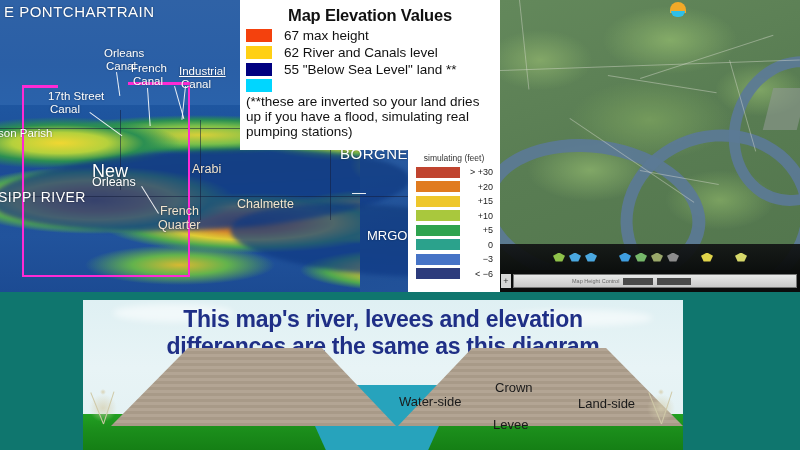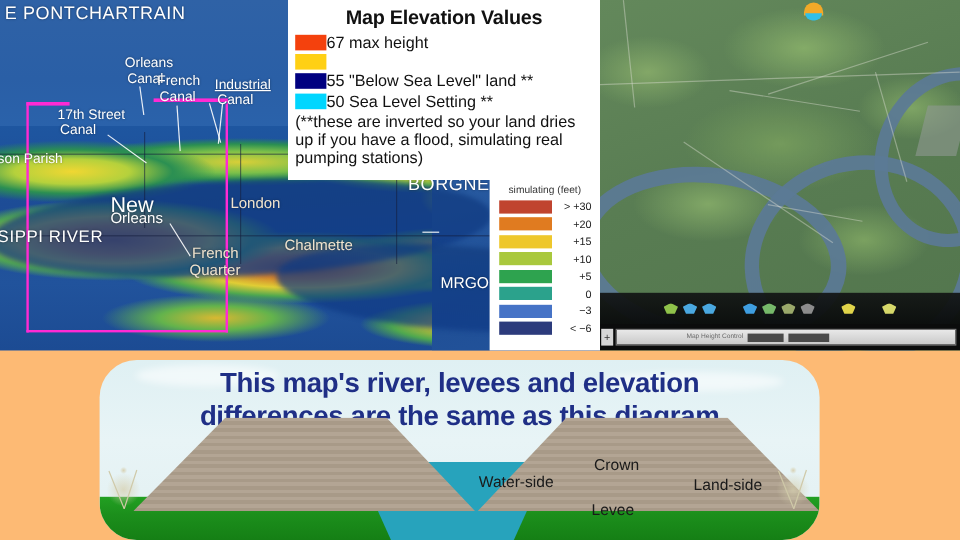--- a/index.html
+++ b/index.html
@@ -4,21 +4,21 @@
 <style>
   html, body {
     margin: 0;
     padding: 0;
     background: #000;
   }
   #stage {
     position: relative;
     width: 800px;
     height: 450px;
-    background: #fdba74;
+    background: #0f766e;
     overflow: hidden;
     font-family: "Liberation Sans", sans-serif;
   }
 
   
   #map-panel {
     position: absolute;
     left: 0; top: 0;
     width: 500px; height: 292px;
     overflow: hidden;
@@ -114,21 +114,21 @@
     font-size: 16.5px;
     font-weight: bold;
     color: #111;
     text-align: center;
     margin: 2px 0 3px 0;
     letter-spacing: -.2px;
   }
   .legend-row {
     display: flex;
     align-items: center;
-    gap: 0;
+    gap: 12px;
     margin-bottom: 2px;
   }
   .legend-swatch {
     width: 26px; height: 13px;
     flex: 0 0 auto;
   }
   .legend-text {
     font-size: 13.5px;
     color: #111;
     white-space: nowrap;
@@ -296,21 +296,20 @@
     background: #4a4a4a;
     margin-left: 4px;
   }
 
   
   #levee-panel {
     position: absolute;
     left: 83px; top: 300px; width: 600px; height: 150px;
     overflow: hidden;
     background: linear-gradient(180deg,#dff0f3 0%, #e8f4f6 45%, #e2f0f2 100%);
-    border-radius: 31px;
   }
   #levee-title {
     position: absolute;
     left: 0; top: 6px; width: 100%;
     text-align: center;
     color: #1f2f86;
     font-size: 23px;
     font-weight: bold;
     line-height: 1.16;
     letter-spacing: -.3px;
@@ -421,21 +420,21 @@
 
     <div class="mlabel big" style="left:-2px; top:190px; font-size:14px;">SIPPI RIVER</div>
 
     <div class="mlabel mid" style="left:92px; top:162px; font-size:18px;">New</div>
     <div class="mlabel mid" style="left:92px; top:176px; font-size:12.5px;">Orleans</div>
 
     <div class="leader" style="left:142px; top:186px; width:32px; transform:rotate(58deg);"></div>
     <div class="mlabel mid tan" style="left:160px; top:205px; font-size:12.5px;">French</div>
     <div class="mlabel mid tan" style="left:158px; top:219px; font-size:12.5px;">Quarter</div>
 
-    <div class="mlabel mid tan" style="left:192px; top:163px; font-size:12.5px;">London</div>
+    <div class="mlabel mid tan" style="left:192px; top:163px; font-size:12.5px;">Arabi</div>
     <div class="mlabel mid tan" style="left:237px; top:198px; font-size:12.5px;">Chalmette</div>
 
     <div class="mlabel big" style="left:340px; top:146px; font-size:15px;">BORGNE</div>
     <div class="leader" style="left:352px; top:193px; width:14px;"></div>
     <div class="mlabel mid" style="left:367px; top:185px; font-size:13px;margin-top:44px;">MRGO</div>
   </div>
 
   <div id="elev-scale">
     <div id="elev-title">simulating (feet)</div>
     <div class="elev-row">
@@ -474,28 +473,28 @@
 
   <div id="legend-box">
     <div id="legend-title">Map Elevation Values</div>
 
     <div class="legend-row">
       <div class="legend-swatch" style="background:#f4410d"></div>
       <div class="legend-text">67 max height</div>
     </div>
     <div class="legend-row">
       <div class="legend-swatch" style="background:#ffd014"></div>
+      <div class="legend-text">62 River and Canals level</div>
     </div>
     <div class="legend-row">
       <div class="legend-swatch" style="background:#000080"></div>
       <div class="legend-text">55 "Below Sea Level" land **</div>
     </div>
     <div class="legend-row">
       <div class="legend-swatch" style="background:#00d6ff"></div>
-      <div class="legend-text">50 Sea Level Setting **</div>
     </div>
 
     <div id="legend-note">(**these are inverted so your land dries up if you have a flood, simulating real pumping stations)</div>
   </div>
 
   <div id="game-panel">
     <div class="game-terrain"></div>
 
     <div class="game-water river-a"></div>
     <div class="game-water river-b"></div>

